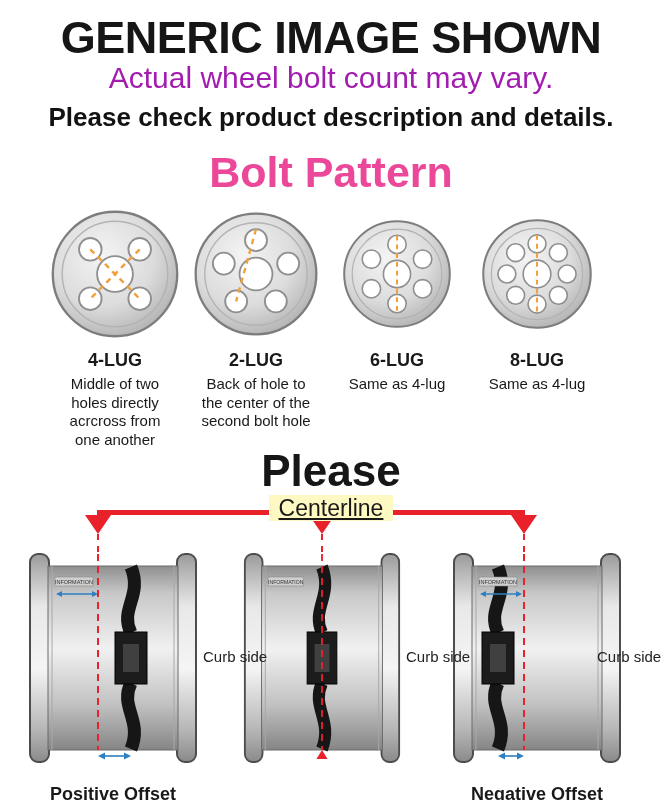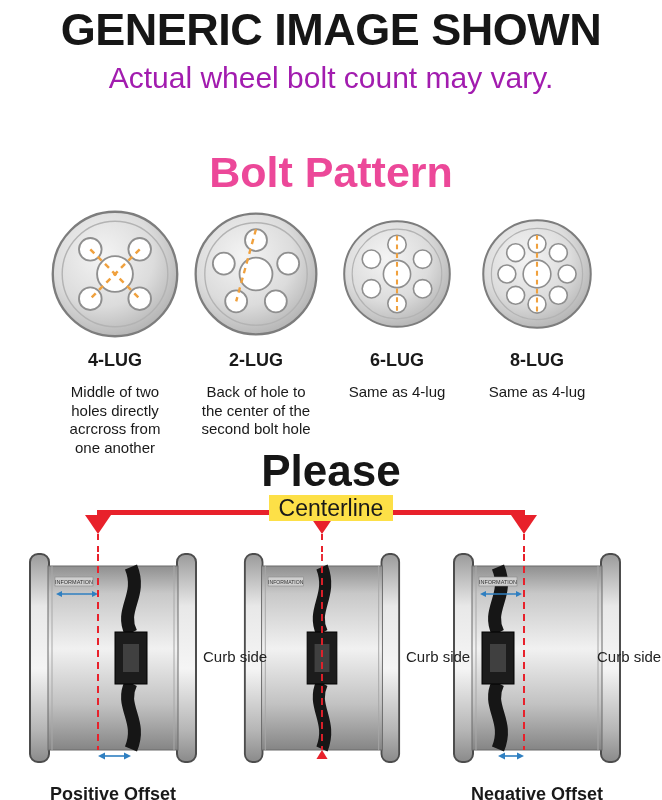--- a/index.html
+++ b/index.html
@@ -5,42 +5,42 @@
   * { margin:0; padding:0; box-sizing:border-box; }
   html,body { background:#ffffff; }
   body {
     width:662px; height:800px;
     font-family:"Liberation Sans","DejaVu Sans",sans-serif;
     color:#191919;
   }
   .page { position:relative; width:662px; height:800px; overflow:hidden; background:#fff; }
 
   
-  .title    { position:absolute; top:4px;   left:0; width:100%; text-align:center; font-size:45px; font-weight:900; color:#161616; letter-spacing:-0.5px; }
+  .title    { position:absolute; top:12px;   left:0; width:100%; text-align:center; font-size:45px; font-weight:900; color:#161616; letter-spacing:-0.5px; }
   .subtitle { position:absolute; top:61px;  left:0; width:100%; text-align:center; font-size:30px; font-weight:400; color:#a21caf; }
   .note     { position:absolute; top:102px; left:0; width:100%; text-align:center; font-size:26px; font-weight:700; color:#121212; }
 
   
   .bp-title { position:absolute; top:148px; left:0; width:100%; text-align:center; font-size:43px; font-weight:800; color:#ec4899; }
   .lug-col  { position:absolute; top:206px; text-align:center; }
   .col1{ left:36px;  width:158px; } .col2{ left:182px; width:148px; }
   .col3{ left:330px; width:134px; } .col4{ left:470px; width:134px; }
   .hub-wrap { height:136px; display:flex; align-items:center; justify-content:center; }
   .hub4{ width:132px; height:132px; } .hub5{ width:128px; height:128px; }
   .hub6{ width:112px; height:112px; } .hub8{ width:114px; height:114px; }
   .lug-label { font-size:18px; font-weight:800; margin-top:8px; }
-  .lug-desc  { font-size:15px; line-height:1.24; margin:12px auto 0; max-width:116px; }
+  .lug-desc  { font-size:15px; line-height:1.24; margin:4px auto 0; max-width:116px; }
 
   .dash { stroke:#f0a13e; stroke-width:2.6; stroke-dasharray:6 5; fill:none; }
   .hole { fill:#ffffff; stroke:#8f8f8f; stroke-width:2; }
 
   
   .offset-title { position:absolute; top:446px; left:0; width:100%; text-align:center; font-size:44px; font-weight:800; color:#161616; }
   .centerline-label { position:absolute; top:495px; left:0; width:100%; text-align:center; font-size:23px; font-weight:500; z-index:3; }
-  .centerline-label span { background:#fde047; padding:0 10px; }
+  .centerline-label span { background:#fef9c3; padding:0 10px;text-decoration:underline; }
   .red-line { position:absolute; top:510px; left:97px; width:428px; height:5px; background:#e8212b; z-index:1; }
   .tri { position:absolute; top:515px; width:0; height:0; border-left:13px solid transparent; border-right:13px solid transparent; border-top:19px solid #e8212b; z-index:2; }
   .tri1{ left:85px; } .tri2{ left:309px; } .tri3{ left:511px; }
   .conn { position:absolute; top:534px; height:18px; width:0; border-left:2px dashed #e8212b; z-index:2; }
   .conn1{ left:97px; } .conn2{ left:321px; } .conn3{ left:523px; }
   .wheel { position:absolute; top:552px; }
   .w1{ left:28px;  width:170px; height:212px; }
   .w2{ left:243px; width:158px; height:212px; }
   .w3{ left:452px; width:170px; height:212px; }
   .curb { position:absolute; top:648px; font-size:15px; color:#222; }
@@ -72,20 +72,21 @@
         <stop offset="25%" stop-color="#e8e8e8"></stop>
         <stop offset="55%" stop-color="#f5f5f5"></stop>
         <stop offset="85%" stop-color="#b5b5b5"></stop>
         <stop offset="100%" stop-color="#8a8a8a"></stop>
       </linearGradient>
     </defs>
   </svg>
 
   <h1 class="title">GENERIC IMAGE SHOWN</h1>
   <p class="subtitle">Actual wheel bolt count may vary.</p>
+  <p class="note">Please check product description and details.</p>
 
   <h2 class="bp-title">Bolt Pattern</h2>
 
   <div class="lug-col col1">
     <div class="hub-wrap">
       <svg class="hub4" viewBox="0 0 140 140">
         <circle cx="70" cy="70" r="66" fill="url(#gHub)" stroke="#7d7d7d" stroke-width="2.5"></circle>
         <circle cx="70" cy="70" r="56" fill="none" stroke="#b3b3b3" stroke-width="1.5"></circle>
         <circle cx="70" cy="70" r="19" class="hole"></circle>
         <g>

